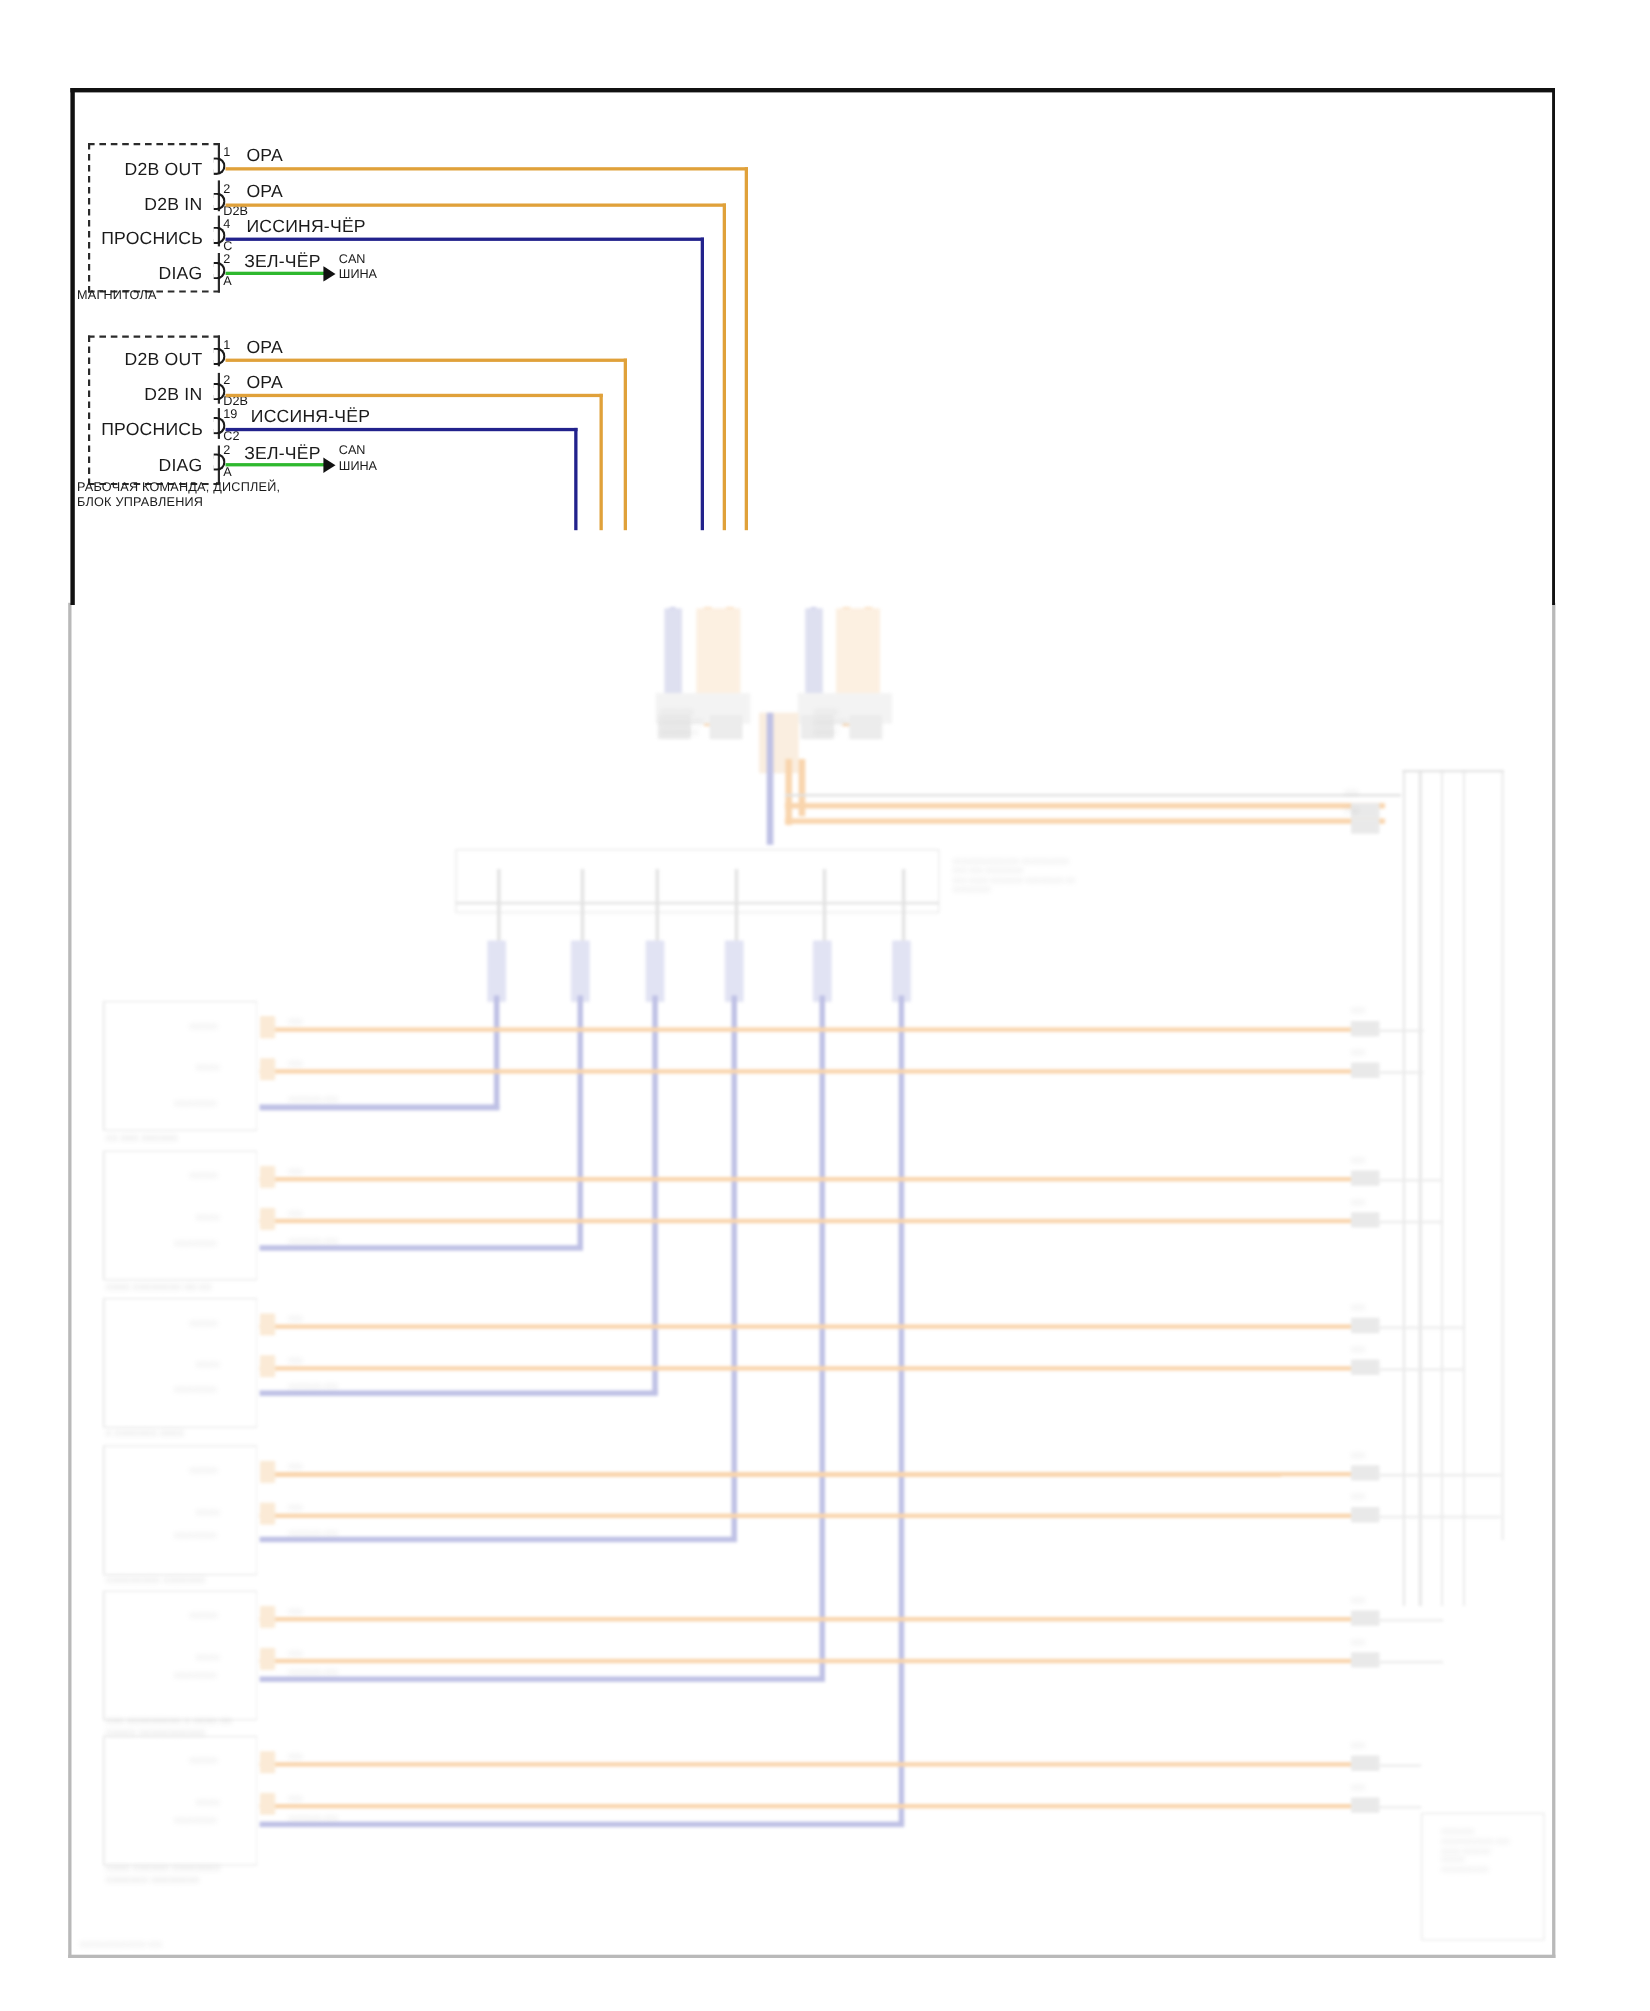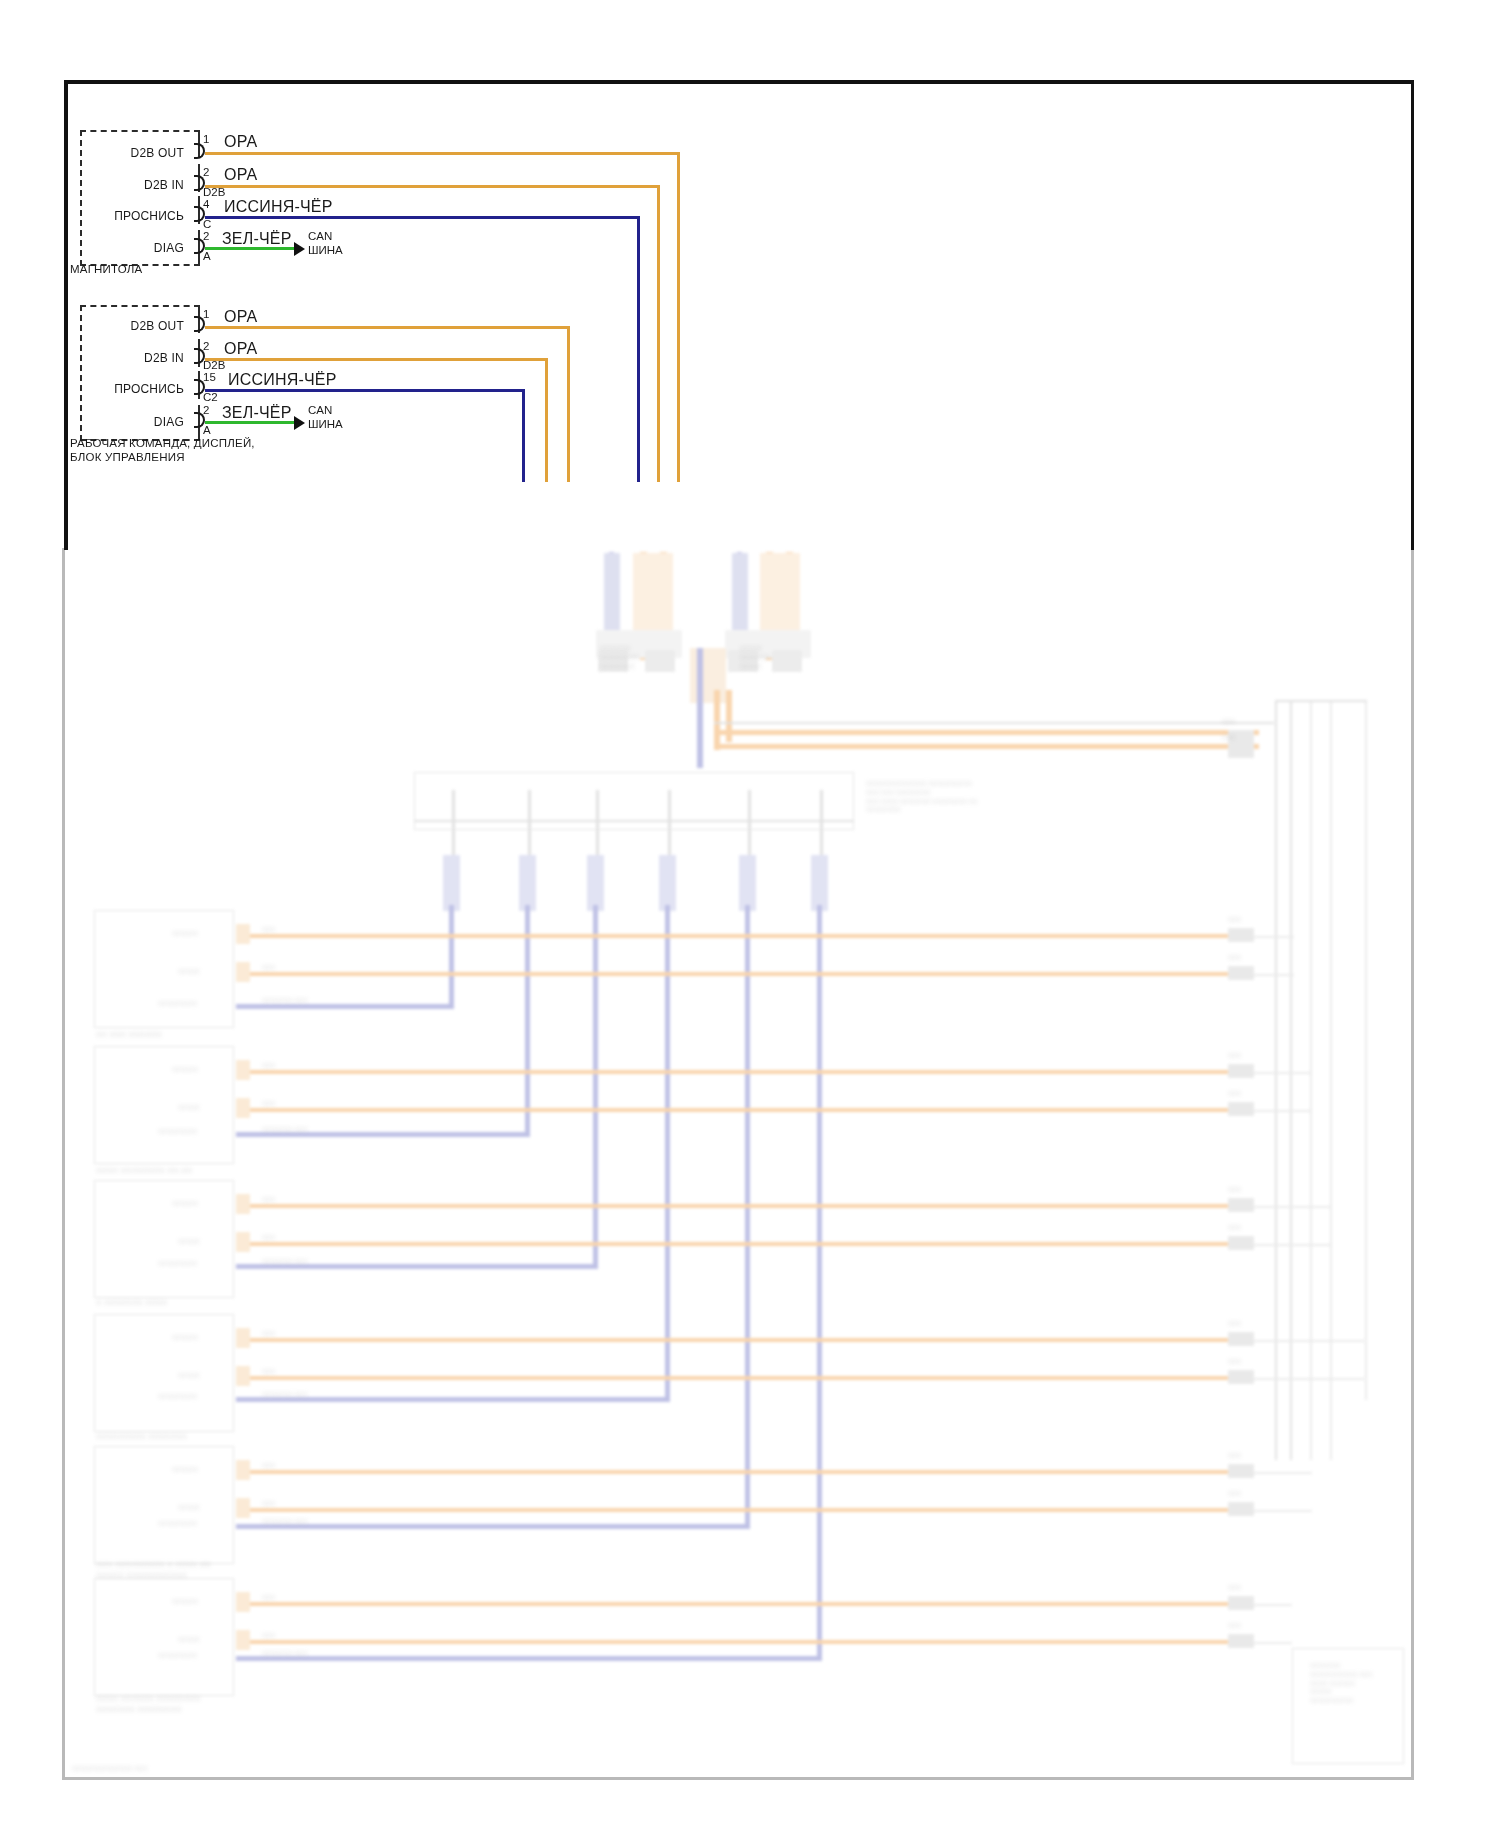--- a/index.html
+++ b/index.html
@@ -56,21 +56,21 @@
     font-size:11.5px;
     color:#1a1a1a;
     letter-spacing:0.2px;
     white-space:pre-line;
     line-height:1.25;
   }
 
   
   .pin-label{
     position:absolute;
-    font-size:12px;
+    font-size:16px;
     color:#1a1a1a;
     text-align:right;
     white-space:nowrap;
     letter-spacing:0.2px;
   }
   .pin-num{
     position:absolute;
     font-size:11.5px;
     color:#1a1a1a;
     white-space:nowrap;
@@ -451,21 +451,21 @@
   <div class="pin-label" style="left:100px;top:351px;width:84px;">D2B IN</div>
   <div class="conn-arc" style="left:194px;top:348px;"></div>
   <div class="pin-num" style="left:203px;top:340px;">2</div>
   <div class="wire-name" style="left:224px;top:340px;">ОРА</div>
   <div class="pin-sub" style="left:203px;top:359px;">D2B</div>
   <div class="wire-h w-orange" style="left:205px;top:358px;width:343px;"></div>
   <div class="wire-v w-orange" style="left:545px;top:358px;height:124px;"></div>
 
   <div class="pin-label" style="left:92px;top:382px;width:92px;">ПРОСНИСЬ</div>
   <div class="conn-arc" style="left:194px;top:379px;"></div>
-  <div class="pin-num" style="left:203px;top:371px;">15</div>
+  <div class="pin-num" style="left:203px;top:371px;">19</div>
   <div class="wire-name" style="left:228px;top:371px;">ИССИНЯ-ЧЁР</div>
   <div class="pin-sub" style="left:203px;top:391px;">C2</div>
   <div class="wire-h w-blue" style="left:205px;top:389px;width:320px;"></div>
   <div class="wire-v w-blue" style="left:522px;top:389px;height:93px;"></div>
 
   <div class="pin-label" style="left:110px;top:415px;width:74px;">DIAG</div>
   <div class="conn-arc" style="left:194px;top:412px;"></div>
   <div class="pin-num" style="left:203px;top:404px;">2</div>
   <div class="wire-name" style="left:222px;top:404px;">ЗЕЛ-ЧЁР</div>
   <div class="pin-sub" style="left:203px;top:424px;">A</div>

